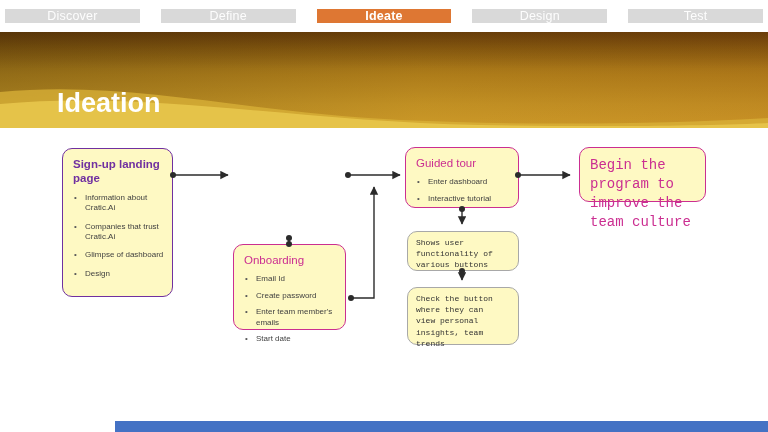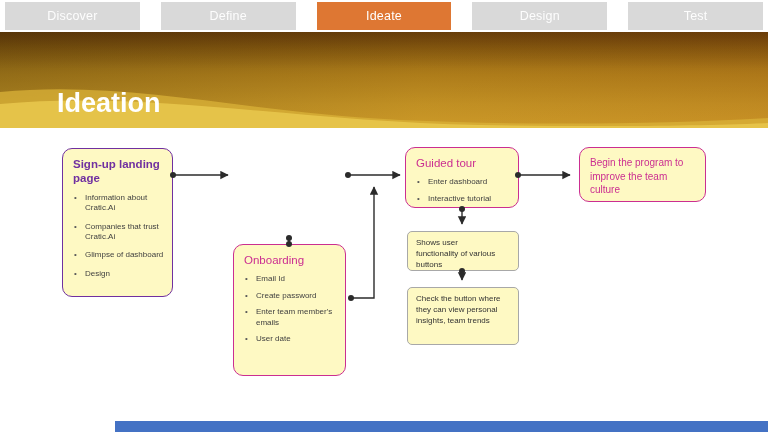--- a/index.html
+++ b/index.html
@@ -1,54 +1,54 @@
 <!DOCTYPE html>
 <html><head>
 <meta charset="utf-8">
 <style>
   * { margin:0; padding:0; box-sizing:border-box; }
   html,body { background:#ffffff; }
   body { font-family:"Liberation Sans", sans-serif; }
   #stage { position:relative; width:768px; height:432px; background:#ffffff; overflow:hidden; }
 
   
-  .tabbar { position:absolute; top:2px; left:5px; right:5px; height:28px; display:flex; gap:21px; }
+  .tabbar { position:absolute; top:2px; left:5px; right:5px; height:28px; display:flex; gap:21px;align-items:center; }
   .tab { flex:1; background:#d9d9d9; color:rgba(255,255,255,0.95); font-size:12.5px;
          display:flex; align-items:center; justify-content:center; letter-spacing:0.2px; }
-  .tab.active { background:#de7733; color:#ffffff; font-weight:normal; }
+  .tab.active { background:#de7733; color:#ffffff; font-weight:bold; }
 
   
   .hdr { position:absolute; top:32px; left:0; width:768px; height:96px;
          background:linear-gradient(to bottom, #6f4c0e 0%, #8a6413 18%, #a87e1c 45%, #bc9226 75%, #c89d2b 100%); }
   .hdr::before { content:""; position:absolute; inset:0;
          background:linear-gradient(to bottom, rgba(60,20,0,0.30), rgba(60,20,0,0) 38%),
                     linear-gradient(to right, rgba(40,20,0,0.16), rgba(255,110,0,0.07) 55%, rgba(205,90,10,0.16)); }
   .hdr svg.wave { position:absolute; left:0; bottom:0; width:768px; height:50px; }
   .hdr-title { position:absolute; left:57px; top:56px; color:#ffffff; font-size:27px; font-weight:bold; z-index:2; }
 
   
   .node { position:absolute; background:#fef9c3; border:1.5px solid; border-radius:10px; }
   .node.purple { border-color:#7030a0; }
   .node.pink   { border-color:#cb2e91; }
-  .node.gray   { border-color:#a8a8a8; border-width:1.2px; border-radius:5px; }
+  .node.gray   { border-color:#a8a8a8; border-width:1.2px; border-radius:10px;font-family:Liberation Mono, monospace; }
   .node-title  { font-size:11px; padding:8px 8px 0 10px; line-height:1.25; }
   .purple .node-title { color:#7030a0; font-weight:bold; font-size:11.5px; }
   .pink   .node-title { color:#cb2e91; font-size:11.5px; }
   ul.bullets { list-style:none; padding:7px 6px 0 10px; }
   ul.bullets li { position:relative; font-size:8px; color:#3f3f3f; line-height:1.3;
                   padding-left:12px; margin-bottom:6px; }
   ul.bullets li::before { content:"\2022"; position:absolute; left:1px; top:0; color:#595959; }
   .node.purple ul.bullets li { margin-bottom:8px; }
   .plain-text { font-size:8px; color:#333333; line-height:1.4; padding:5px 16px 5px 8px; }
-  .magenta-text { font-size:10px; color:#cb2e91; line-height:1.35; padding:8px 8px 8px 10px; }
+  .magenta-text { font-size:14px; color:#cb2e91; line-height:1.35; padding:8px 8px 8px 10px;font-family:Liberation Mono, monospace; }
 
   
   #b0 { left:62px;  top:148px; width:111px; height:149px; }
   #b1 { left:233px; top:147px; width:113px; height:90px;  }
-  #b2 { left:233px; top:244px; width:113px; height:132px; }
+  #b2 { left:233px; top:244px; width:113px; height:86px; }
   #b3 { left:405px; top:147px; width:114px; height:61px;  }
   #b4 { left:407px; top:231px; width:112px; height:40px;  }
   #b5 { left:407px; top:287px; width:112px; height:58px;  }
   #b6 { left:579px; top:147px; width:127px; height:55px;  }
 
   
   svg.connectors { position:absolute; left:0; top:0; width:768px; height:432px; pointer-events:none; }
 
   
   .footer-bar { position:absolute; left:115px; top:421px; width:653px; height:11px; background:#4472c4; }
@@ -84,21 +84,21 @@
     </ul>
   </div>
 
 
   <div id="b2" class="node pink">
     <div class="node-title">Onboarding</div>
     <ul class="bullets">
       <li>Email Id</li>
       <li>Create password</li>
       <li>Enter team member's emails</li>
-      <li>User date</li>
+      <li>Start date</li>
     </ul>
   </div>
 
   <div id="b3" class="node pink">
     <div class="node-title">Guided tour</div>
     <ul class="bullets">
       <li>Enter dashboard</li>
       <li>Interactive tutorial</li>
     </ul>
   </div>

